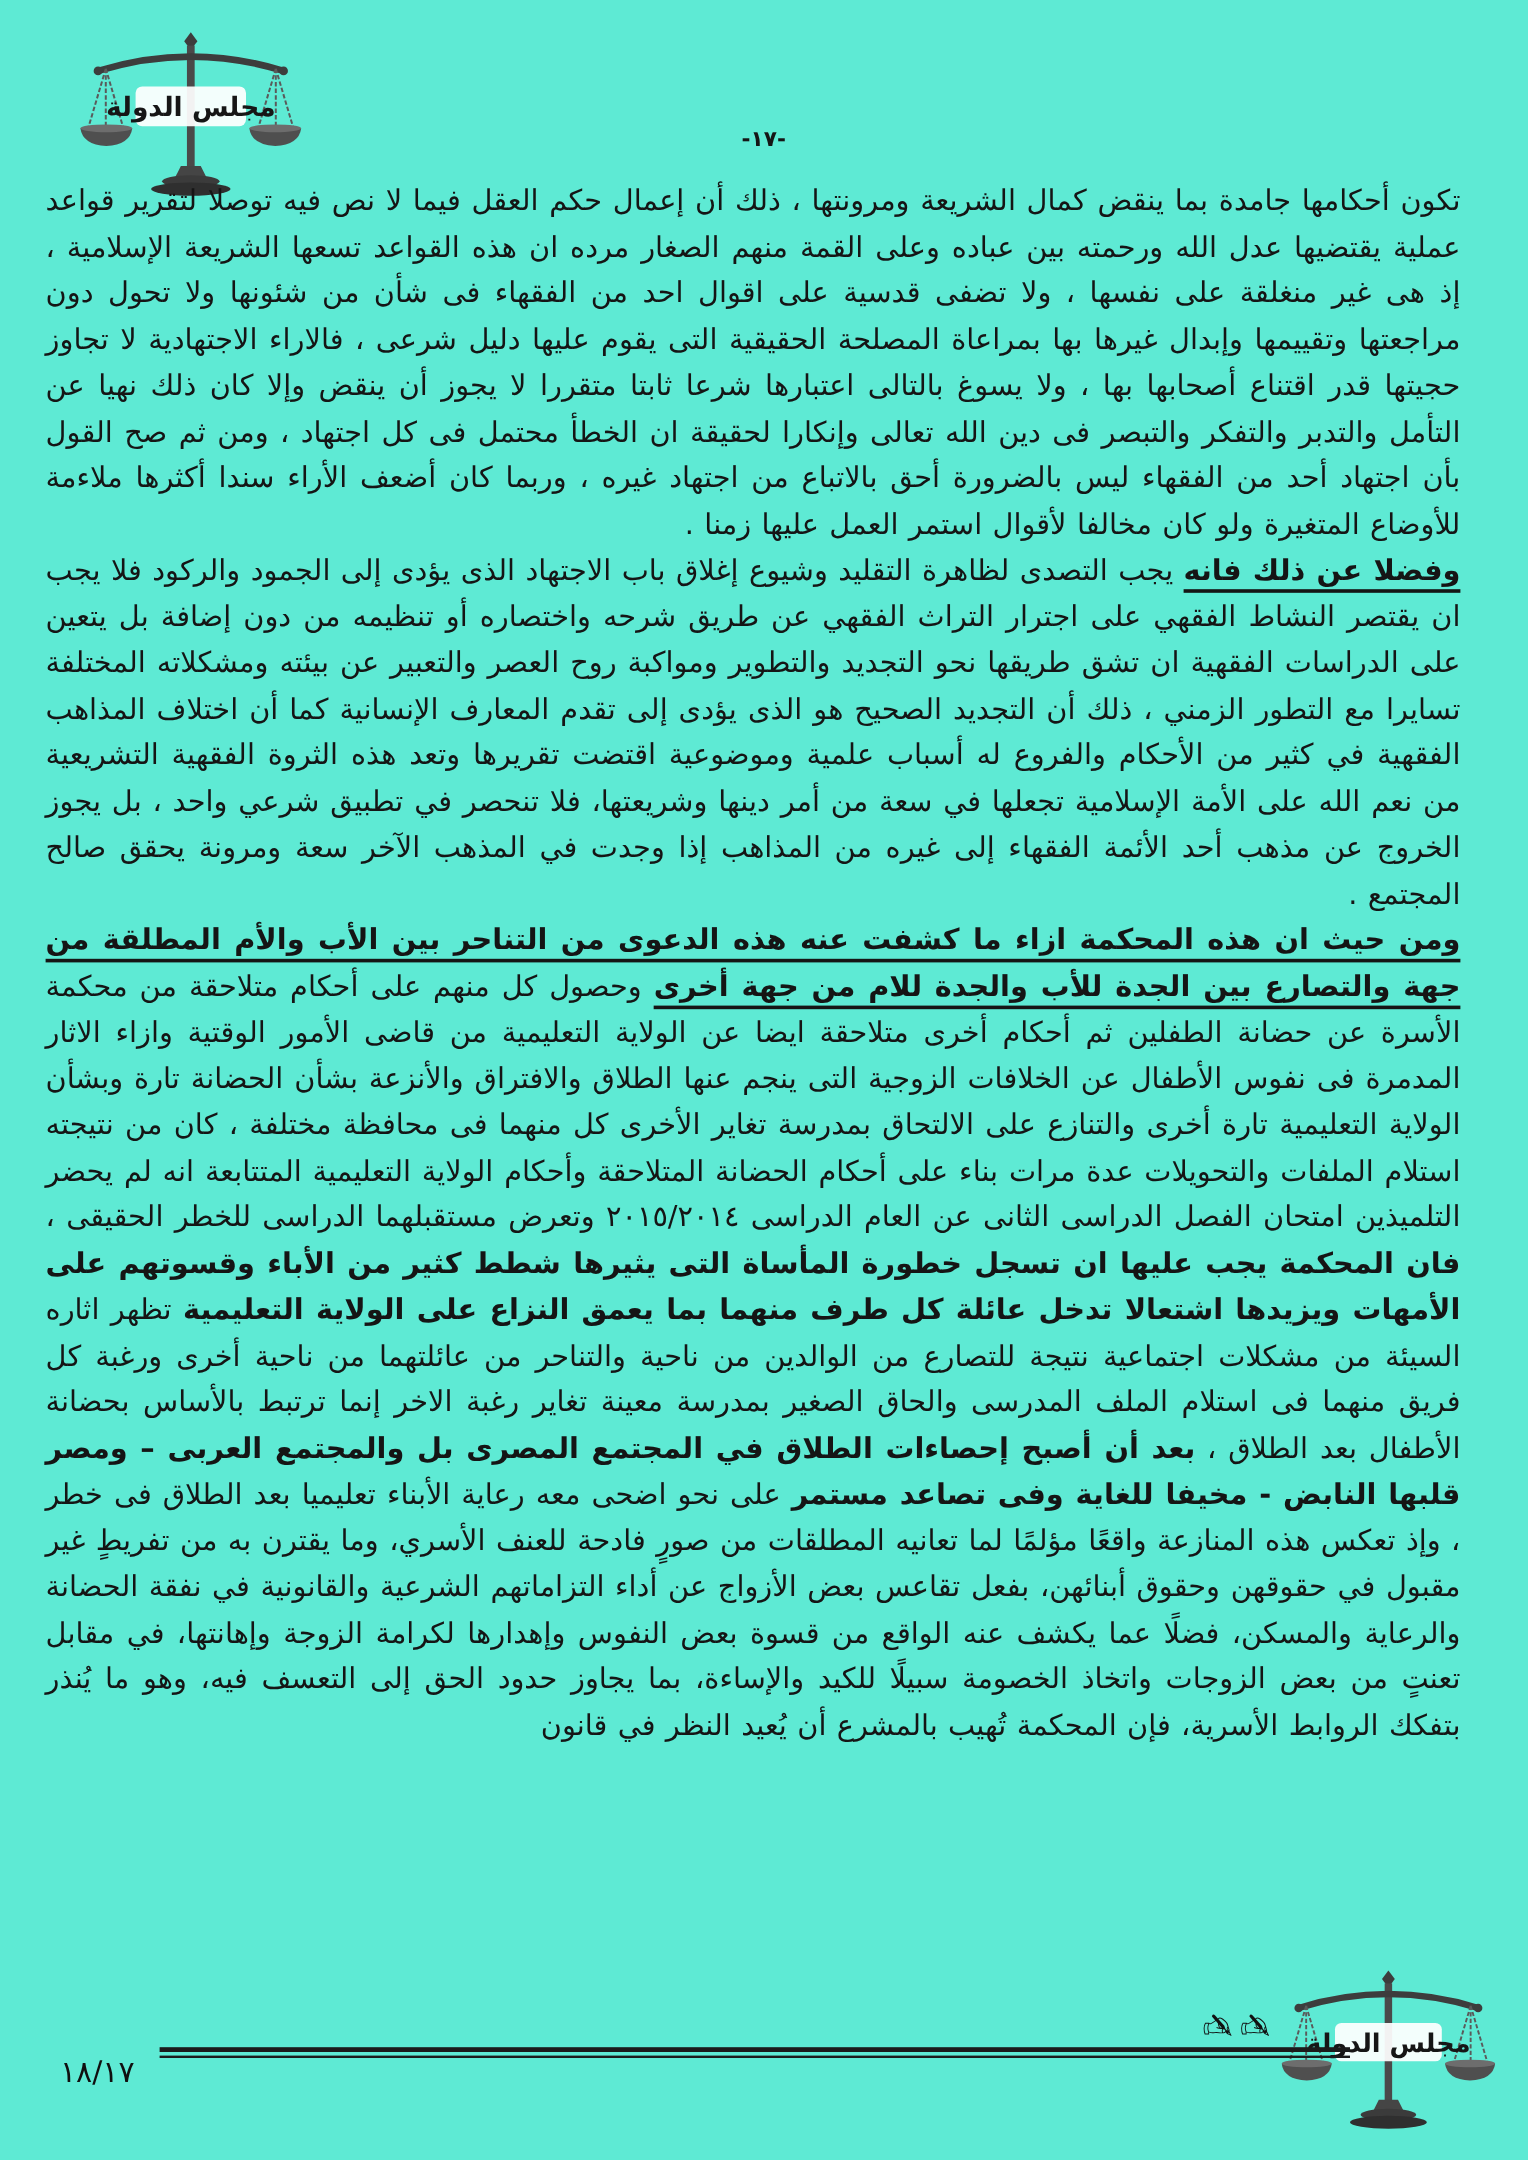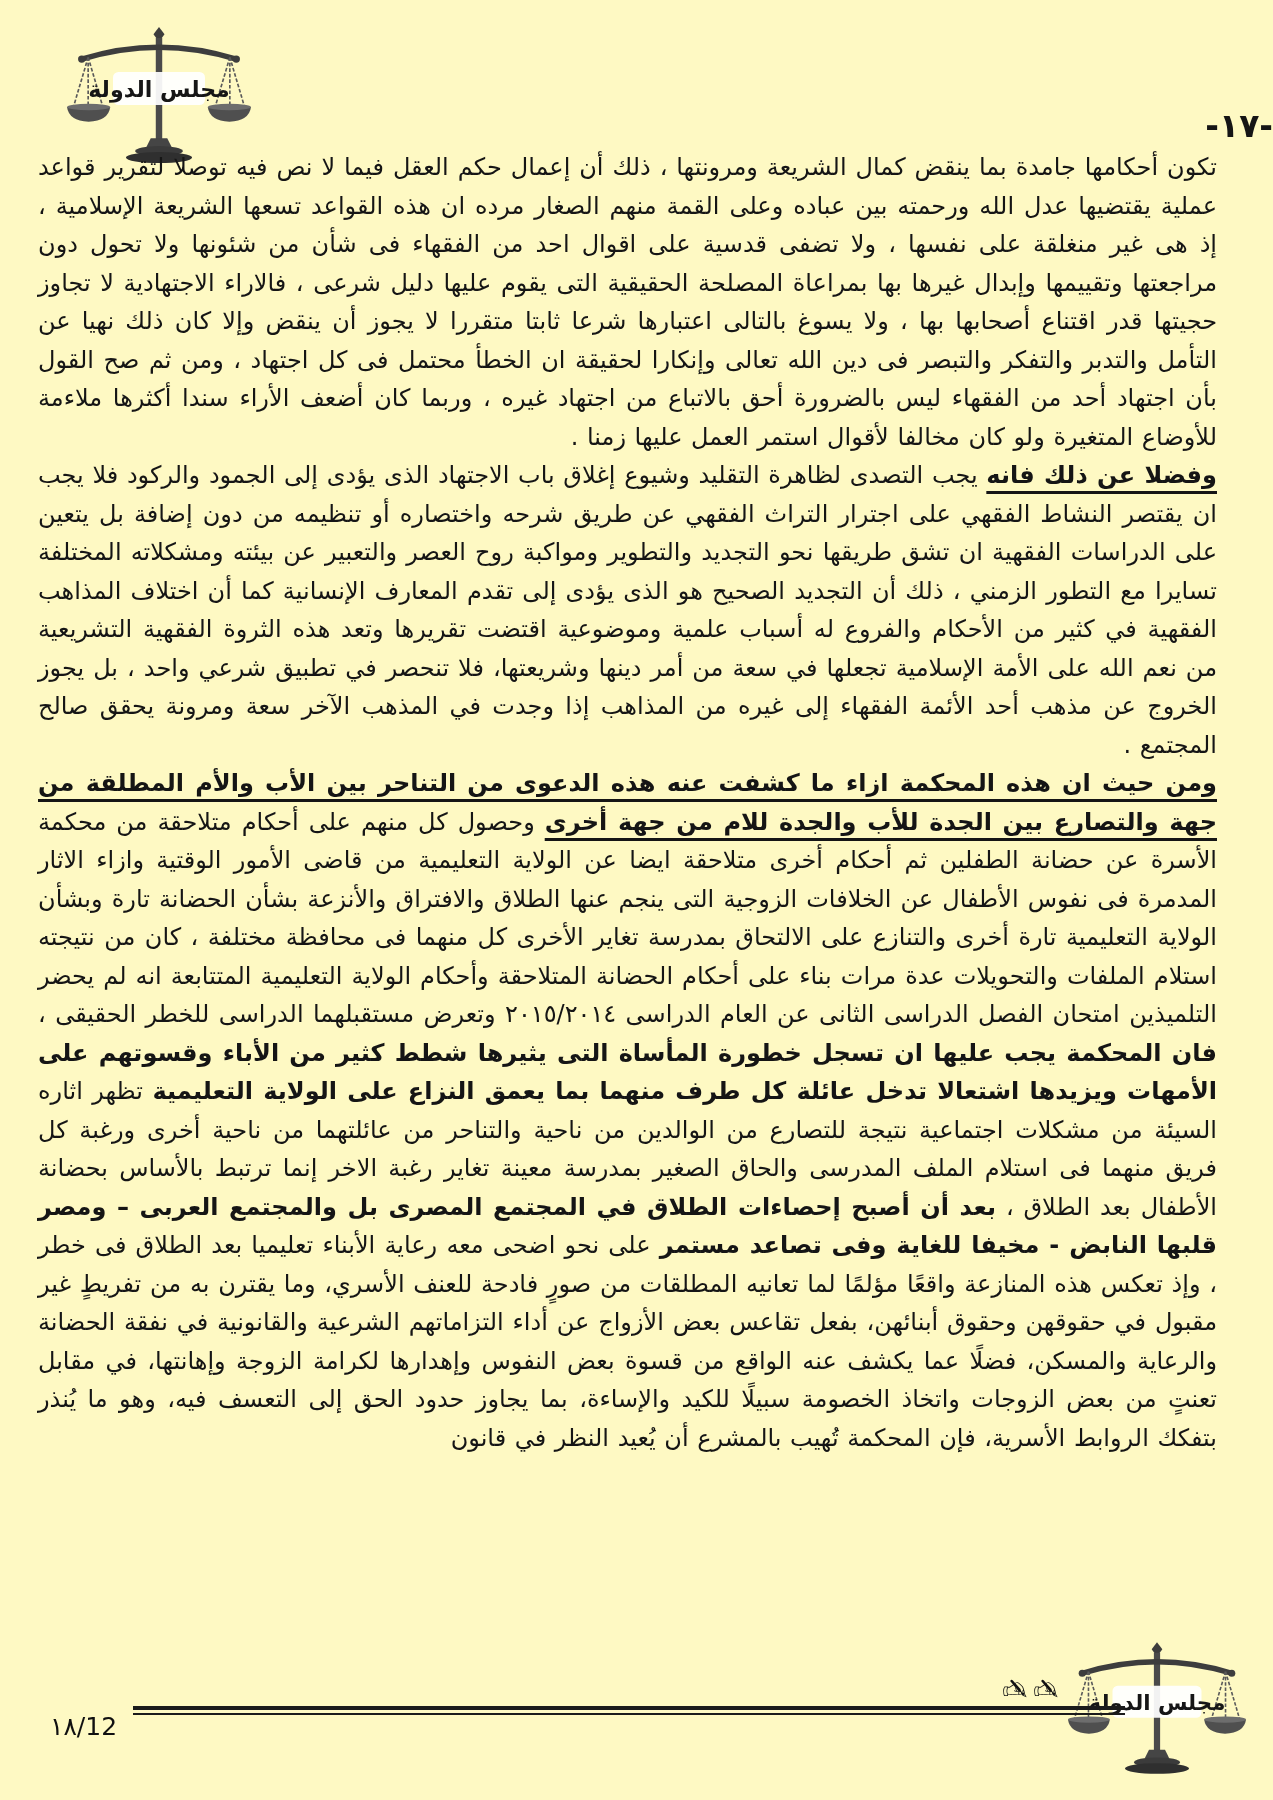--- a/index.html
+++ b/index.html
@@ -1,30 +1,30 @@
 <!DOCTYPE html>
 <html lang="ar"><head>
 <meta charset="utf-8">
 <style>
   html,body{margin:0;padding:0;background:#9a9a9a;}
   .page{
     position:relative;
     width:1273px;height:1800px;
     margin:0 auto;
-    background:#fef9c3;
+    background:#5eead4;
     font-family:"DejaVu Sans",sans-serif;
     color:#151515;
     overflow:hidden;
   }
   
   .logo-top{position:absolute;left:64px;top:26px;width:190px;height:138px;}
   .logo-bottom{position:absolute;left:1068px;top:1622px;width:178px;height:172px;}
   .page-number{
     position:absolute;top:106px;left:0;width:100%;
-    text-align:right;font-size:33px;font-weight:bold;
+    text-align:center;font-size:18px;font-weight:bold;
     direction:ltr;letter-spacing:2px;
   }
   
   .body-text{
     position:absolute;top:148px;right:56px;left:38px;
     direction:rtl;text-align:justify;
     font-size:24px;line-height:38.5px;
     word-spacing:1px;
   }
   .body-text p{margin:0;padding:0;}
@@ -89,15 +89,15 @@
   <div class="sig-marks">✍✍</div>
 
   <div class="logo-bottom">
     <svg viewBox="0 0 200 150" width="100%" height="100%">
       <use href="#scales-glyph" xlink:href="#scales-glyph"></use>
       <text x="100" y="77" text-anchor="middle" font-size="24" font-weight="bold" fill="#161616">مجلس الدولة</text>
     </svg>
   </div>
 
   <div class="footer-line"></div>
-  <div class="footer-page">١٨/12</div>
+  <div class="footer-page">١٨/١٧</div>
 
 </div>
 
 </body></html>

